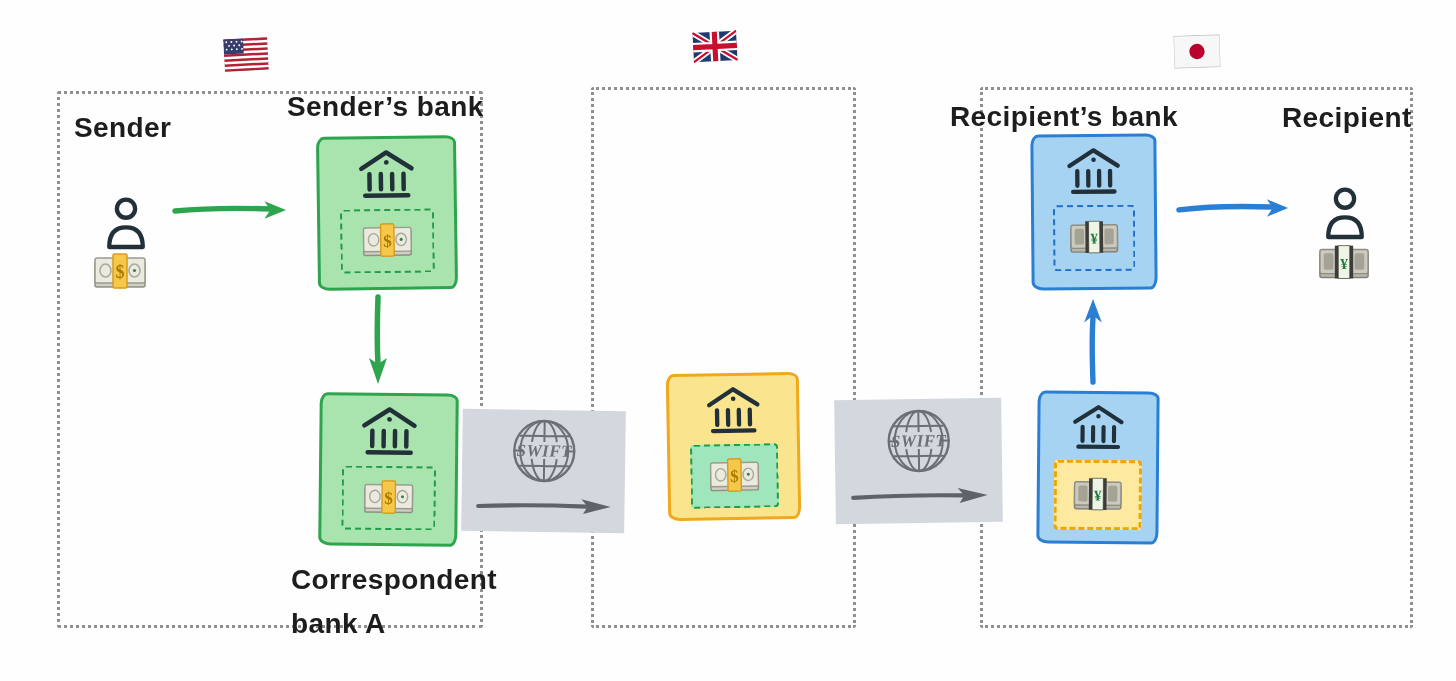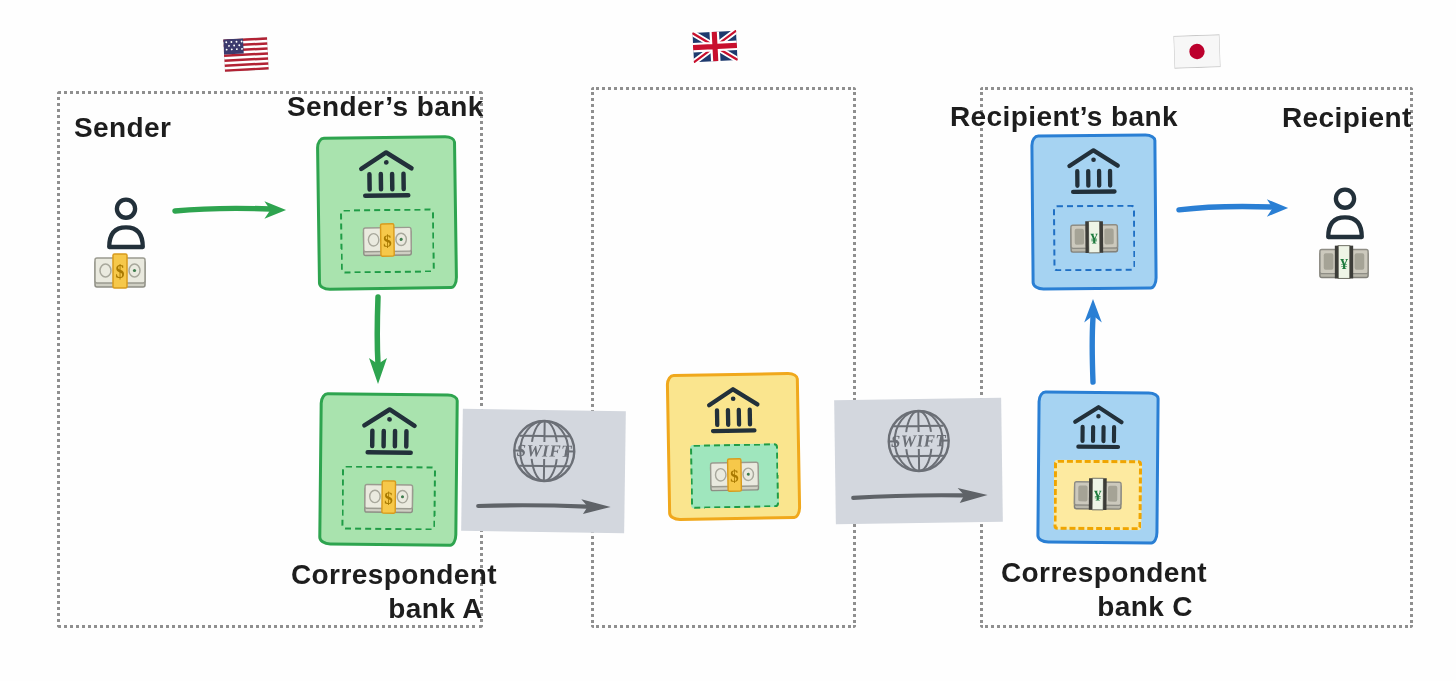--- a/index.html
+++ b/index.html
@@ -1,21 +1,21 @@
 <!DOCTYPE html>
 <html style="--ink: #22303a; --text: #1d1d1d; --region-border: #8f8f8f; --green-border: #2ea44f; --green-fill: #a9e3ae; --green-dash: #1f9c46; --yellow-border: #f0a81c; --yellow-fill: #fae58e; --inner-green-fill: #9fe6bd; --blue-border: #2a7fd4; --blue-fill: #a6d3f2; --blue-dash: #1f6fc4; --orange-dash: #f0a500; --inner-yellow-fill: #fdeaa0; --swift-bg: #d3d7de; --swift-ink: #6b6f76; --arrow-gray: #5f6368;"><head>
 <meta charset="utf-8">
 <style>
   html,body{margin:0;padding:0;background:#ffffff;}
   .canvas{position:relative;width:1456px;height:681px;overflow:hidden;background:#fefefe;
           font-family:"Liberation Sans",sans-serif;color:#1d1d1d;}
   .abs{position:absolute;}
   .region{border:3px dotted var(--region-border,#8f8f8f);border-radius:3px;z-index:1;}
   .label{font-size:28px;font-weight:700;letter-spacing:.4px;white-space:nowrap;z-index:2;}
-  .label.center{text-align:right;white-space:normal;line-height:34px;}
+  .label.center{text-align:left;white-space:normal;line-height:44px;}
   .bank-box{border:3px solid;display:flex;flex-direction:column;align-items:center;z-index:2;
             border-radius:8px 11px 7px 12px / 11px 7px 12px 8px;box-sizing:border-box;}
   .bank-box.green{background:var(--green-fill,#a9e3ae);border-color:var(--green-border,#2ea44f);}
   .bank-box.yellow{background:var(--yellow-fill,#fae58e);border-color:var(--yellow-border,#f0a81c);}
   .bank-box.blue{background:var(--blue-fill,#a6d3f2);border-color:var(--blue-border,#2a7fd4);}
   .bank-icon{margin-top:9px;flex:none;}
   .money-zone{display:flex;align-items:center;justify-content:center;margin-top:9px;
               border-radius:4px;box-sizing:border-box;flex:none;}
   .money-zone.dash-green{border:2.5px dashed var(--green-dash,#1f9c46);}
   .money-zone.dash-blue{border:2.5px dashed var(--blue-dash,#1f6fc4);}
@@ -261,15 +261,14 @@
         <rect x="7" y="10" width="10" height="17" rx="2" fill="#a5a396"></rect>
         <rect x="39" y="10" width="10" height="17" rx="2" fill="#a5a396"></rect>
         <rect x="22" y="2" width="12" height="34" fill="#eef4e6" stroke="#6b6b60" stroke-width="1"></rect>
         <rect x="18.5" y="2" width="3.5" height="34" fill="#3c3c38"></rect>
         <rect x="34" y="2" width="3.5" height="34" fill="#3c3c38"></rect>
         <text class="serifish" x="28" y="26" font-size="16" font-weight="bold" fill="#1d7a3d" text-anchor="middle">¥</text>
       </svg>
     </div>
   </div>
 
-  <div class="abs label center" style="left:1001px;top:556px;width:192px">Correspondent bank C</div>
 
 </div>
 
 </body></html>

